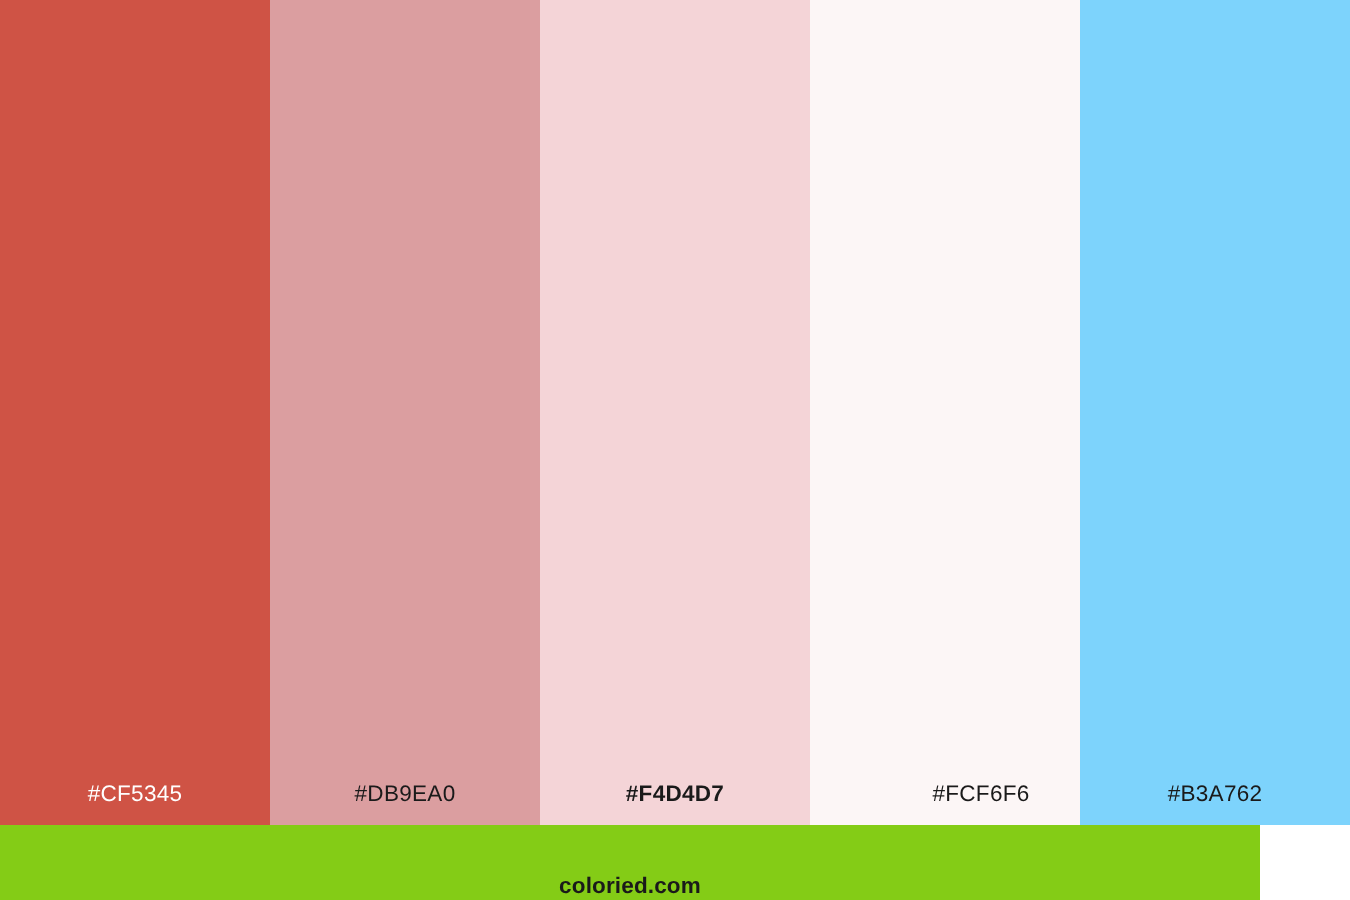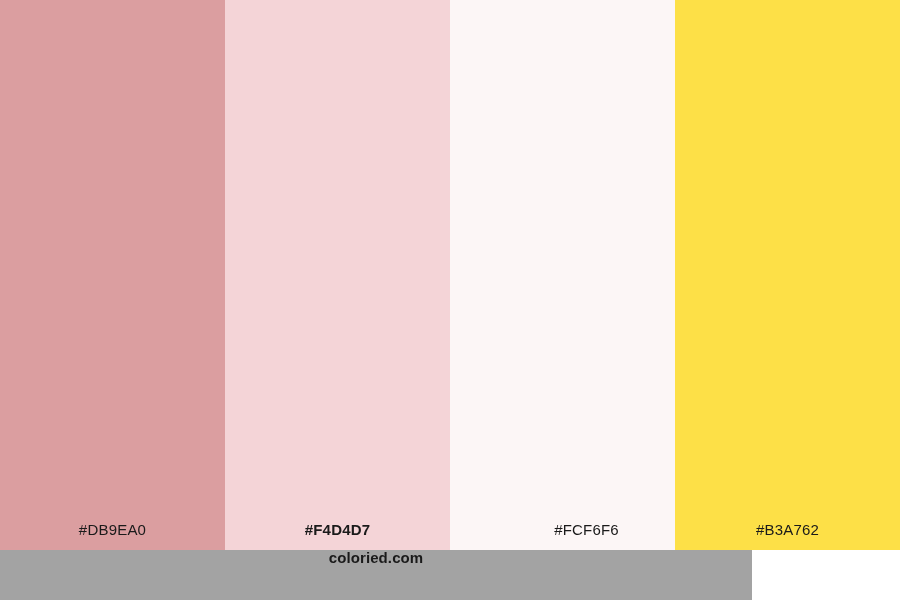--- a/index.html
+++ b/index.html
@@ -38,57 +38,60 @@
     text-align: center;
     font-size: 15px;
     font-weight: 400;
     letter-spacing: 0.2px;
     line-height: 1;
     padding-bottom: 13px;
     box-sizing: border-box;
     white-space: nowrap;
   }
   .footer {
-    width: 752px;
+    width: 840px;
     height: 50px;
-    background: #a3a3a3;
+    background: #84cc16;
     display: flex;
-    align-items: flex-start;
+    align-items: flex-end;
     justify-content: center;
   }
   .footer-text {
     font-size: 15px;
     font-weight: bold;
     color: #1a1a1a;
     letter-spacing: 0.1px;
     line-height: 1;
     padding-bottom: 2px;
   }
 </style>
 </head>
 <body>
 
 <div class="page">
 
   <div class="palette">
 
+    <div class="swatch" style="background-color: rgb(207, 83, 69);">
+      <span class="swatch-label" style="color: rgb(255, 255, 255);">#CF5345</span>
+    </div>
 
     <div class="swatch" style="background-color: rgb(219, 158, 160);">
       <span class="swatch-label" style="color: rgb(26, 26, 26);">#DB9EA0</span>
     </div>
 
     <div class="swatch" style="background-color: rgb(244, 212, 215);">
       <span class="swatch-label" style="color: rgb(26, 26, 26); font-weight: bold;">#F4D4D7</span>
     </div>
 
     <div class="swatch" style="background-color: rgb(252, 246, 246);">
       <span class="swatch-label" style="color: rgb(26, 26, 26); padding-left: 48px;">#FCF6F6</span>
     </div>
 
-    <div class="swatch" style="background-color: #fde047;">
+    <div class="swatch" style="background-color: #7dd3fc;">
       <span class="swatch-label" style="color: rgb(26, 26, 26);">#B3A762</span>
     </div>
 
   </div>
 
   <div class="footer">
     <span class="footer-text">coloried.com</span>
   </div>
 
 </div>

